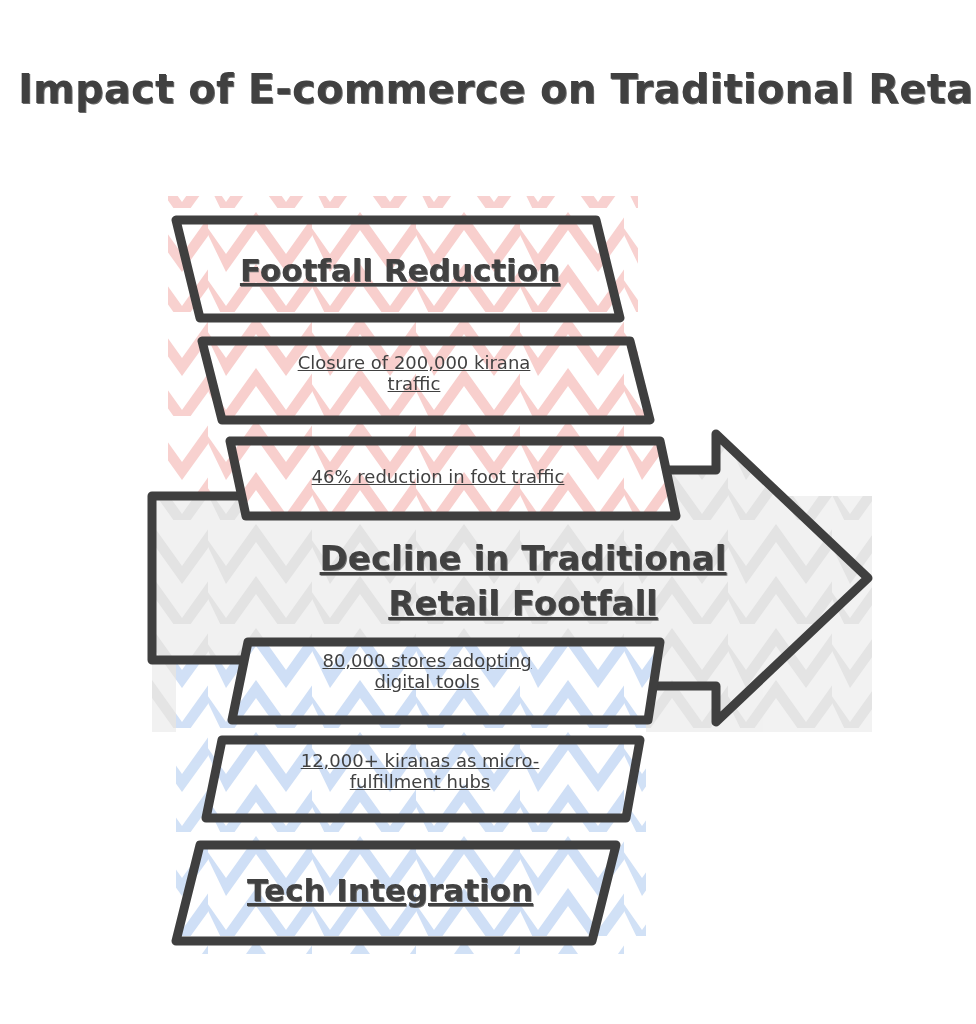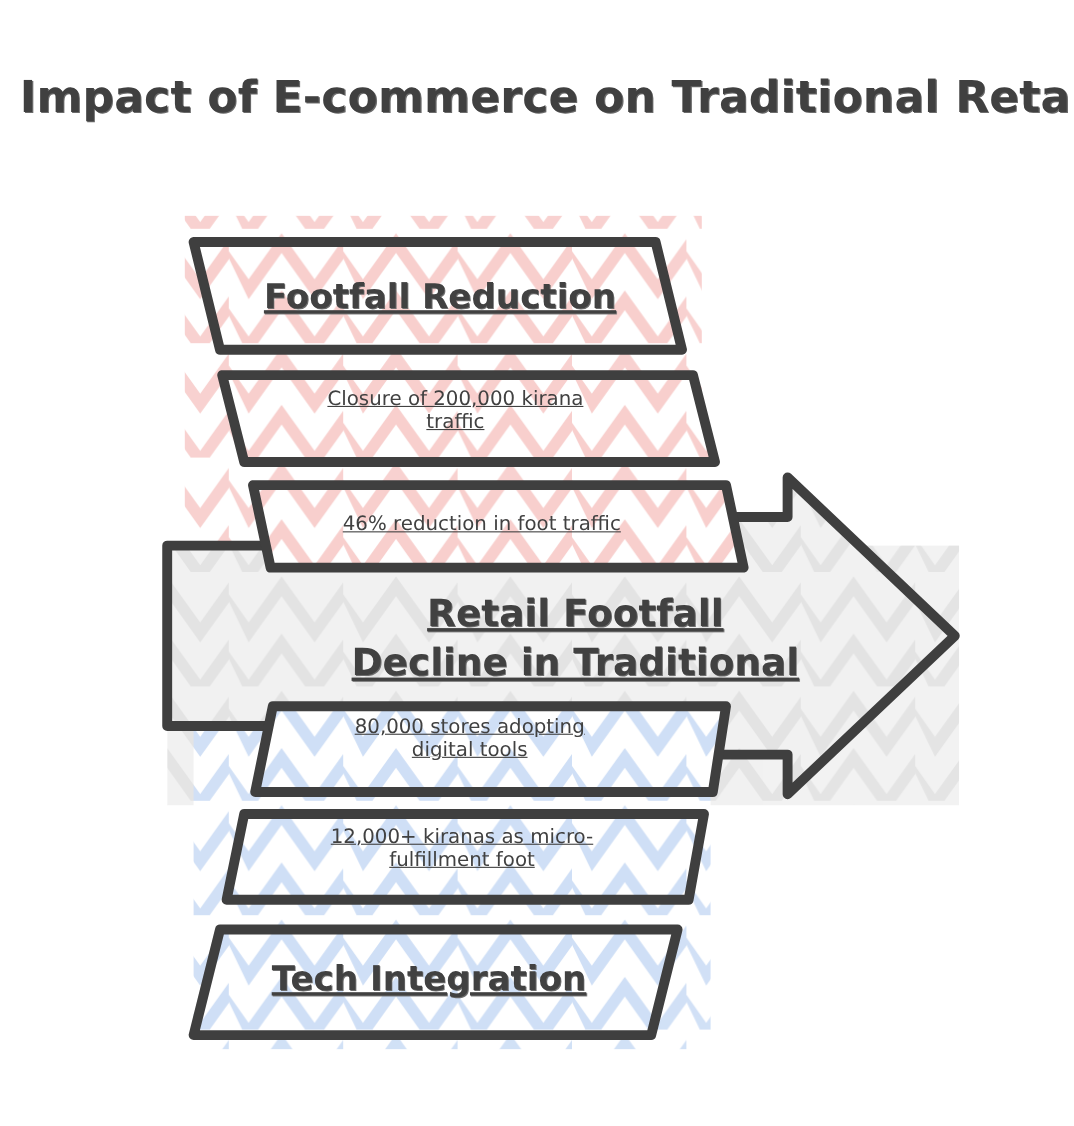--- a/index.html
+++ b/index.html
@@ -178,30 +178,30 @@
     <div class="node-label heading-label" id="label-footfall-reduction">Footfall Reduction</div>
 
     <div class="node-label detail-label" id="label-closure-stores">
       <div>Closure of 200,000 kirana</div>
       <div>traffic</div>
     </div>
 
     <div class="node-label detail-label" id="label-foot-traffic">46% reduction in foot traffic</div>
 
     <div class="node-label arrow-label" id="label-arrow-core">
+      <div>Decline in Traditional</div>
       <div>Retail Footfall</div>
-      <div>Decline in Traditional</div>
     </div>
 
     <div class="node-label detail-label" id="label-digital-tools">
       <div>80,000 stores adopting</div>
       <div>digital tools</div>
     </div>
 
     <div class="node-label detail-label" id="label-micro-fulfillment">
       <div>12,000+ kiranas as micro-</div>
-      <div>fulfillment foot</div>
+      <div>fulfillment hubs</div>
     </div>
 
     <div class="node-label heading-label" id="label-tech-integration">Tech Integration</div>
 
   </div>
 </div>
 
 </body></html>

